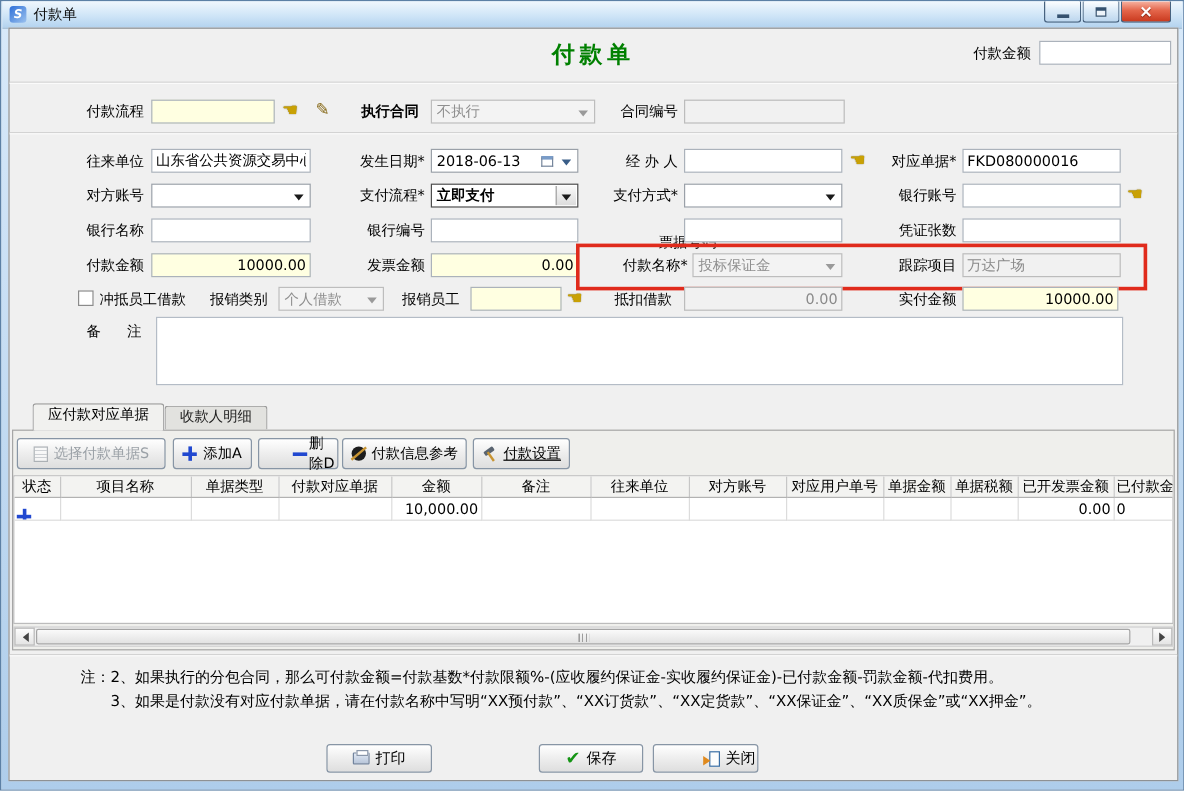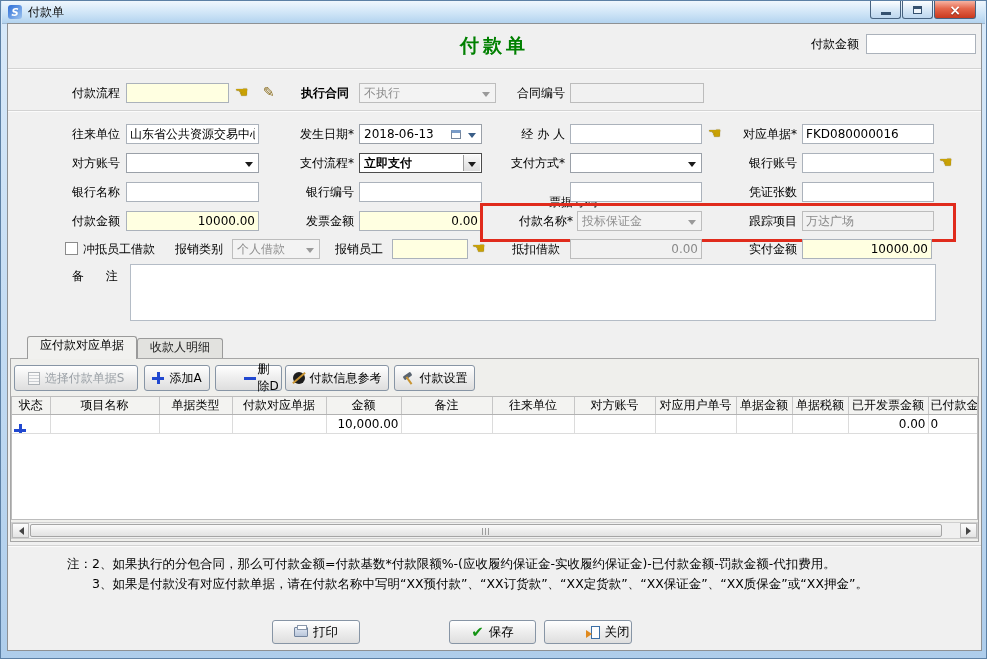--- a/index.html
+++ b/index.html
@@ -236,21 +236,21 @@
       <span>添加A</span>
     </div>
     <div class="btn" style="left:207px;top:341px;width:67px;height:26px;padding-left:28px;">
       <span class="ico-minus"></span>
       <span>删除D</span>
     </div>
     <div class="btn" style="left:277px;top:341px;width:104px;height:26px;">
       <span class="ico-wheel"></span>
       <span>付款信息参考</span>
     </div>
-    <div class="btn" style="left:386px;top:341px;width:81px;height:26px;">
+    <div class="btn" style="left:386px;top:341px;width:81px;height:26px;text-decoration:underline;">
       <span class="ico-hammer"></span>
       <span>付款设置</span>
     </div>
 
     <div class="grid" style="left:3px;top:372px;width:967px;height:124px;">
       <table class="doc">
         <colgroup>
           <col style="width:38px">
             <col style="width:109px">
             <col style="width:73px">

